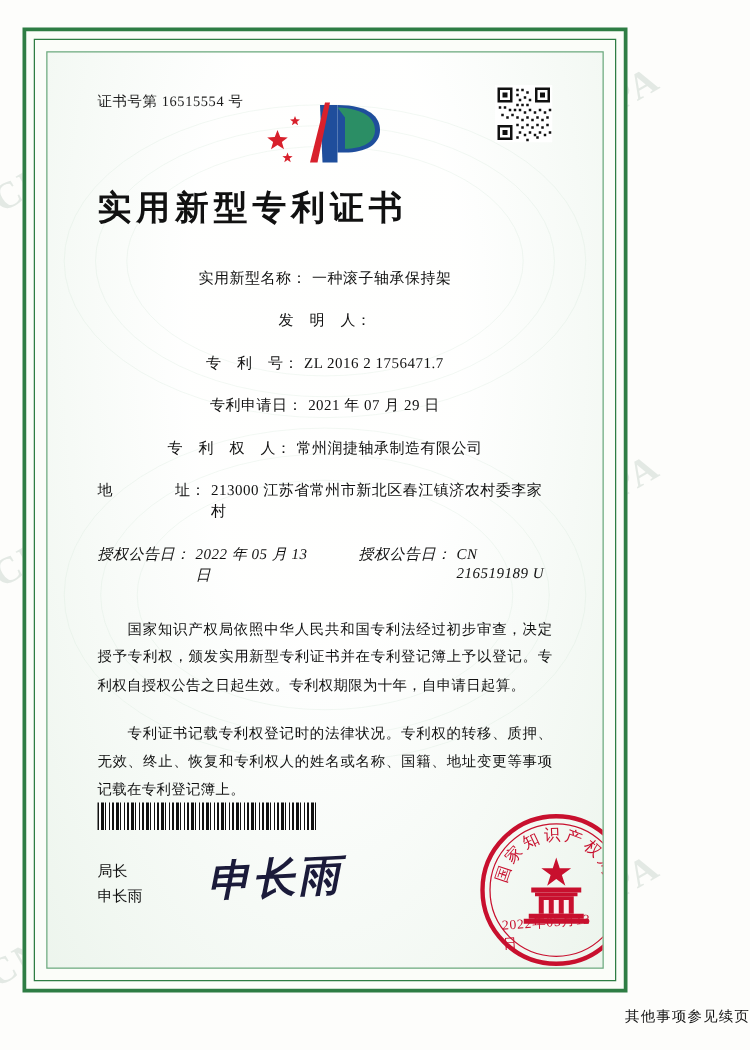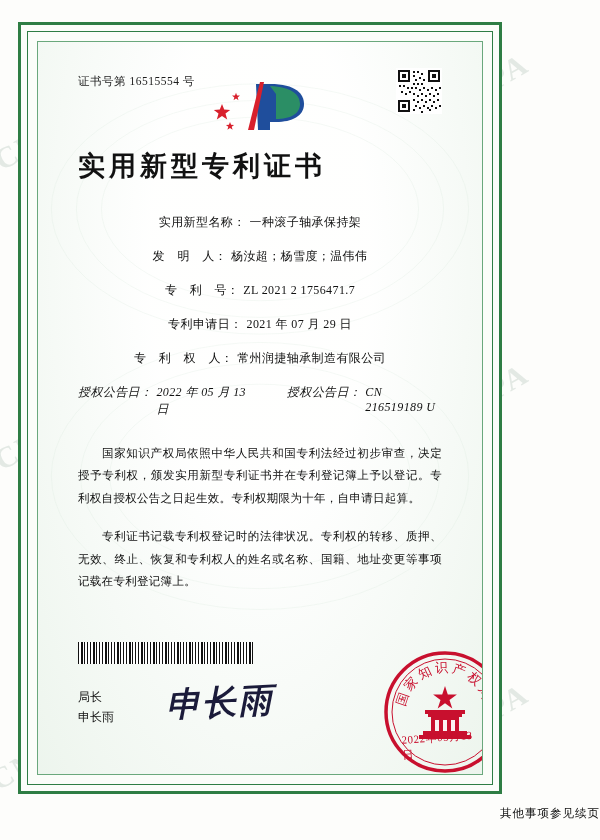--- a/index.html
+++ b/index.html
@@ -318,33 +318,36 @@
 
         <div class="title">实用新型专利证书</div>
 
         <div class="fields">
           <div class="field-row">
             <span class="fl">实用新型名称：</span>
             <span class="fv">一种滚子轴承保持架</span>
           </div>
           <div class="field-row">
             <span class="fl">发　明　人：</span>
-            <span class="fv">杨汝超；杨雪度；温伟伟</span>
           </div>
           <div class="field-row">
             <span class="fl">专　利　号：</span>
-            <span class="fv">ZL 2021 2 1756471.7</span>
+            <span class="fv">ZL 2016 2 1756471.7</span>
           </div>
           <div class="field-row">
             <span class="fl">专利申请日：</span>
             <span class="fv">2021 年 07 月 29 日</span>
           </div>
           <div class="field-row">
             <span class="fl">专　利　权　人：</span>
             <span class="fv">常州润捷轴承制造有限公司</span>
+          </div>
+          <div class="field-row">
+            <span class="fl">地　　　　址：</span>
+            <span class="fv">213000 江苏省常州市新北区春江镇济农村委李家村</span>
           </div>
           <div class="field-row two">
             <span class="fl">授权公告日：</span>
             <span class="fv">2022 年 05 月 13 日</span>
             <span class="spacer"></span>
             <span class="fl">授权公告日：</span>
             <span class="fv">CN 216519189 U</span>
           </div>
         </div>
 

